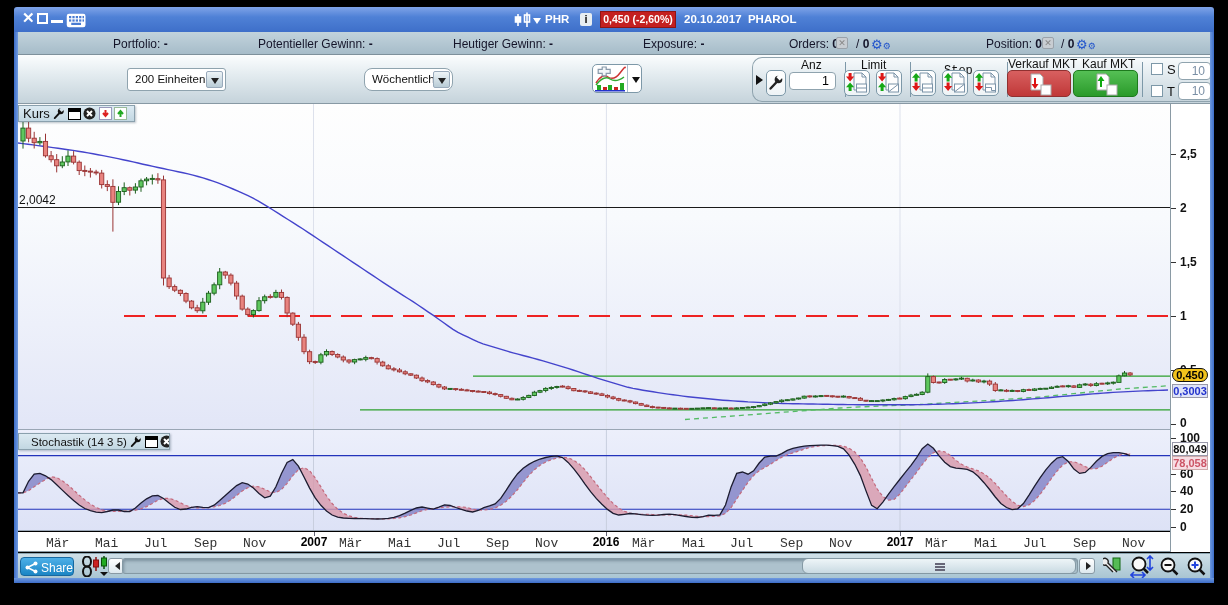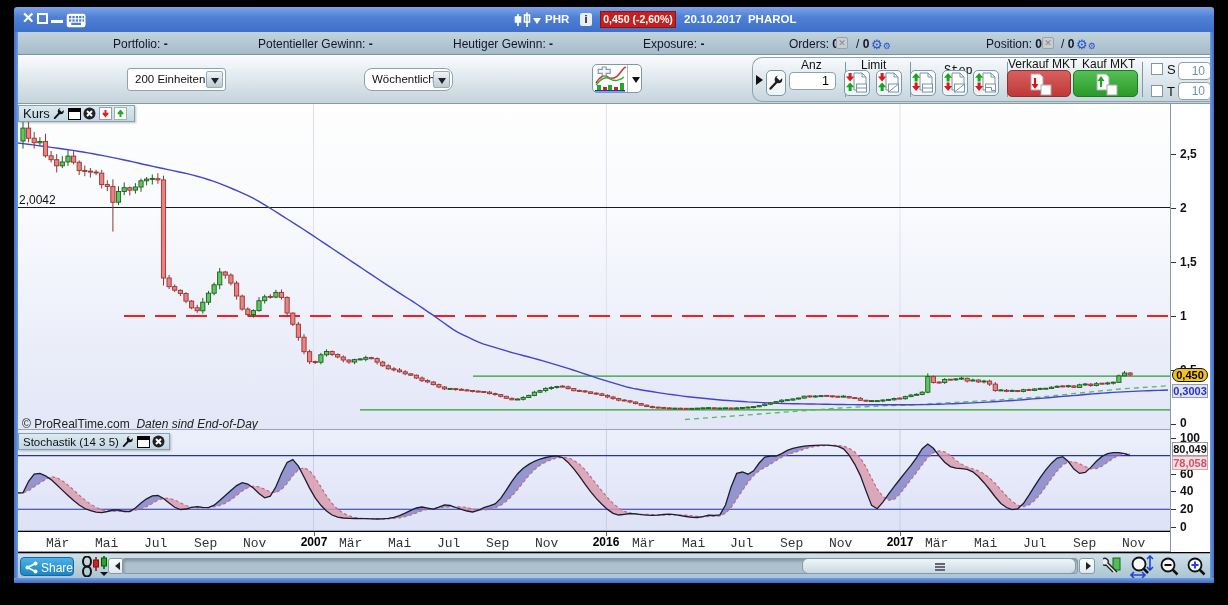--- a/index.html
+++ b/index.html
@@ -630,21 +630,20 @@
       </svg><svg class="hico" width="13" height="13" viewBox="0 0 13 13">
         <circle cx="6.5" cy="6.5" r="6" fill="#222"></circle>
         <path d="M4 4 L9 9 M9 4 L4 9" stroke="#fff" stroke-width="2"></path>
       </svg><svg class="hico" width="13" height="13" viewBox="0 0 13 13">
         <rect x="0.5" y="0.5" width="12" height="12" fill="#fff" stroke="#99b"></rect>
         <path d="M6.5 3 v5 M4 6 l2.5 3 2.5 -3" stroke="#dd2222" stroke-width="2" fill="none"></path>
       </svg><svg class="hico" width="13" height="13" viewBox="0 0 13 13">
         <rect x="0.5" y="0.5" width="12" height="12" fill="#fff" stroke="#9b9"></rect>
         <path d="M6.5 10 v-5 M4 7 l2.5 -3 2.5 3" stroke="#22aa22" stroke-width="2" fill="none"></path>
       </svg></div>
-  <div id="copyr">© ProRealTime.com <i>&nbsp;Daten sind End-of-Day</i></div>
 
   <svg id="stochbg" width="1152" height="102" viewBox="18 430 1152 102">
     <defs>
       <linearGradient id="sbg" x1="0" y1="0" x2="0" y2="1">
         <stop offset="0" stop-color="#eceffb"></stop>
           <stop offset="1" stop-color="#dde2f6"></stop>
       </linearGradient>
     </defs>
     <rect x="18" y="430" width="1152" height="101" fill="url(#sbg)"></rect>
     <line x1="313.5" y1="430" x2="313.5" y2="531" stroke="#c8cede" stroke-width="1"></line>
@@ -680,21 +679,21 @@
 <path d="M675.3,514.8 L680.5,515.6 L686.2,516.5 L691.8,517.3 L697.4,517.5 L702.7,516.7 L697.4,516.3 L691.8,515.7 L686.2,515.1 L680.5,514.8 Z" fill="#d898aa" fill-opacity="0.8"></path>
 <path d="M829.7,445.4 L832.3,445.6 L837.9,446.3 L843.5,448.8 L849.1,455.1 L854.8,464.3 L860.4,475.6 L866.0,490.9 L871.6,505.4 L877.2,508.7 L882.9,502.1 L885.5,498.3 L882.9,496.5 L877.2,489.0 L871.6,478.3 L866.0,467.0 L860.4,458.0 L854.8,452.0 L849.1,448.2 L843.5,446.2 L837.9,445.5 L832.3,445.3 Z" fill="#d898aa" fill-opacity="0.8"></path>
 <path d="M936.1,451.9 L939.1,455.9 L944.7,462.3 L950.3,466.6 L955.9,468.2 L961.5,468.6 L967.2,469.4 L972.8,471.8 L978.4,476.5 L984.0,482.7 L989.6,489.5 L995.3,497.0 L1000.9,503.4 L1006.5,507.5 L1012.1,509.6 L1017.7,508.8 L1020.8,506.0 L1017.7,505.3 L1012.1,501.4 L1006.5,496.0 L1000.9,489.8 L995.3,483.5 L989.6,478.0 L984.0,473.8 L978.4,470.9 L972.8,468.9 L967.2,467.0 L961.5,464.3 L955.9,460.3 L950.3,455.4 L944.7,451.8 L939.1,450.9 Z" fill="#d898aa" fill-opacity="0.8"></path>
 <path d="M1068.6,461.9 L1073.9,469.1 L1079.6,473.4 L1085.2,472.4 L1089.7,468.4 L1085.2,466.6 L1079.6,463.8 L1073.9,461.7 Z" fill="#d898aa" fill-opacity="0.8"></path>
 <path d="M1124.7,453.8 L1130.1,455.6 L1130.1,453.6 Z" fill="#d898aa" fill-opacity="0.8"></path>
     <polyline points="18.0,492.9 23.0,492.9 28.6,490.6 34.2,486.8 39.9,482.9 45.5,479.5 51.1,476.8 56.7,477.5 62.3,480.7 68.0,485.1 73.6,490.1 79.2,495.2 84.8,499.9 90.4,504.0 96.1,507.4 101.7,509.8 107.3,511.1 112.9,511.4 118.5,511.3 124.2,511.2 129.8,510.9 135.4,510.2 141.0,508.8 146.6,506.6 152.3,503.4 157.9,500.2 163.5,498.3 169.1,498.3 174.7,500.0 180.4,502.8 186.0,505.5 191.6,507.3 197.2,507.9 202.8,508.0 208.5,507.6 214.1,506.8 219.7,505.5 225.3,503.3 230.9,499.9 236.6,495.5 242.2,491.0 247.8,487.7 253.4,486.2 259.0,486.8 264.7,489.2 270.3,491.9 275.9,492.5 281.5,489.6 287.1,483.3 292.8,475.7 298.4,469.7 304.0,467.7 309.6,470.7 315.2,477.8 320.9,486.9 326.5,495.9 332.1,503.5 337.7,509.3 343.3,513.3 349.0,515.9 354.6,517.4 360.2,518.1 365.8,518.5 371.4,518.6 377.1,518.7 382.7,518.8 388.3,518.8 393.9,518.5 399.5,517.8 405.2,516.7 410.8,515.0 416.4,512.9 422.0,510.8 427.6,509.3 433.3,508.5 438.9,507.8 444.5,507.2 450.1,506.9 455.7,506.8 461.4,506.8 467.0,507.6 472.6,509.1 478.2,510.0 483.8,510.1 489.5,509.4 495.1,508.0 500.7,505.2 506.3,501.2 511.9,496.0 517.6,489.5 523.2,482.4 528.8,475.6 534.4,469.8 540.0,465.3 545.7,462.1 551.3,459.7 556.9,458.0 562.5,457.3 568.1,457.9 573.8,460.2 579.4,464.2 585.0,469.8 590.6,476.7 596.2,483.9 601.9,491.0 607.5,497.6 613.1,503.4 618.7,508.1 624.3,511.3 630.0,513.1 635.6,514.0 641.2,514.3 646.8,514.3 652.4,514.5 658.1,514.8 663.7,514.9 669.3,514.8 674.9,514.8 680.5,514.8 686.2,515.1 691.8,515.7 697.4,516.3 703.0,516.7 708.6,516.6 714.3,516.4 719.9,515.9 725.5,513.4 731.1,507.5 736.7,499.1 742.4,490.4 748.0,482.3 753.6,475.5 759.2,470.7 764.8,467.4 770.5,464.3 776.1,460.6 781.7,457.2 787.3,454.7 792.9,452.9 798.6,451.1 804.2,449.1 809.8,447.5 815.4,446.5 821.0,445.8 826.7,445.5 832.3,445.3 837.9,445.5 843.5,446.2 849.1,448.2 854.8,452.0 860.4,458.0 866.0,467.0 871.6,478.3 877.2,489.0 882.9,496.5 888.5,500.2 894.1,499.4 899.7,494.2 905.3,486.9 911.0,479.6 916.6,472.3 922.2,464.7 927.8,457.6 933.4,452.8 939.1,450.9 944.7,451.8 950.3,455.4 955.9,460.3 961.5,464.3 967.2,467.0 972.8,468.9 978.4,470.9 984.0,473.8 989.6,478.0 995.3,483.5 1000.9,489.8 1006.5,496.0 1012.1,501.4 1017.7,505.3 1023.4,506.6 1029.0,504.9 1034.6,500.6 1040.2,494.2 1045.8,486.5 1051.5,478.4 1057.1,471.0 1062.7,465.1 1068.3,461.9 1073.9,461.7 1079.6,463.8 1085.2,466.6 1090.8,468.8 1096.4,468.7 1102.0,466.2 1107.7,462.2 1113.3,458.3 1118.9,455.3 1124.5,453.8 1130.1,453.6" fill="none" stroke="#c46a7d" stroke-width="1.2" stroke-dasharray="3,2.5"></polyline>
     <polyline points="18.0,492.9 23.0,492.9 28.6,481.3 34.2,474.1 39.9,473.3 45.5,475.8 51.1,479.6 56.7,484.7 62.3,490.1 68.0,495.5 73.6,500.6 79.2,505.0 84.8,508.5 90.4,510.6 96.1,512.2 101.7,512.7 107.3,511.5 112.9,510.0 118.5,510.0 124.2,511.5 129.8,511.5 135.4,508.0 141.0,503.1 146.6,498.8 152.3,495.8 157.9,495.5 163.5,498.5 169.1,503.1 174.7,507.3 180.4,509.5 186.0,509.0 191.6,507.4 197.2,506.6 202.8,507.3 208.5,507.7 214.1,505.2 219.7,500.6 225.3,495.6 230.9,490.6 236.6,485.6 242.2,482.7 247.8,484.0 253.4,488.1 259.0,493.5 264.7,497.8 270.3,496.2 275.9,486.8 281.5,473.4 287.1,462.5 292.8,459.6 298.4,466.1 304.0,477.0 309.6,488.1 315.2,497.9 320.9,505.3 326.5,511.0 332.1,515.0 337.7,517.2 343.3,518.0 349.0,518.4 354.6,518.5 360.2,518.6 365.8,518.7 371.4,518.9 377.1,519.0 382.7,518.9 388.3,518.3 393.9,517.3 399.5,515.7 405.2,513.2 410.8,510.3 416.4,508.0 422.0,507.0 427.6,508.1 433.3,509.1 438.9,507.1 444.5,504.8 450.1,505.5 455.7,507.5 461.4,509.3 467.0,511.0 472.6,512.0 478.2,510.5 483.8,507.6 489.5,505.9 495.1,503.9 500.7,498.4 506.3,490.2 511.9,481.3 517.6,473.7 523.2,468.3 528.8,464.4 534.4,461.3 540.0,459.0 545.7,457.5 551.3,456.4 556.9,455.8 562.5,457.6 568.1,462.4 573.8,468.8 579.4,476.2 585.0,484.2 590.6,491.7 596.2,498.4 601.9,504.3 607.5,509.4 613.1,513.4 618.7,515.0 624.3,514.3 630.0,513.5 635.6,513.8 641.2,514.6 646.8,515.1 652.4,515.3 658.1,515.1 663.7,514.5 669.3,514.2 674.9,514.7 680.5,515.6 686.2,516.5 691.8,517.3 697.4,517.5 703.0,516.7 708.6,515.1 714.3,515.4 719.9,514.9 725.5,505.0 731.1,486.9 736.7,473.4 742.4,472.0 748.0,474.2 753.6,470.8 759.2,463.0 764.8,457.1 770.5,456.1 776.1,456.1 781.7,453.6 787.3,450.4 792.9,448.4 798.6,447.1 804.2,446.1 809.8,445.6 815.4,445.3 821.0,445.1 826.7,445.2 832.3,445.6 837.9,446.3 843.5,448.8 849.1,455.1 854.8,464.3 860.4,475.6 866.0,490.9 871.6,505.4 877.2,508.7 882.9,502.1 888.5,494.1 894.1,486.7 899.7,479.5 905.3,472.4 911.0,465.3 916.6,457.6 922.2,448.7 927.8,444.0 933.4,448.3 939.1,455.9 944.7,462.3 950.3,466.6 955.9,468.2 961.5,468.6 967.2,469.4 972.8,471.8 978.4,476.5 984.0,482.7 989.6,489.5 995.3,497.0 1000.9,503.4 1006.5,507.5 1012.1,509.6 1017.7,508.8 1023.4,503.6 1029.0,495.1 1034.6,486.1 1040.2,477.6 1045.8,469.9 1051.5,463.2 1057.1,458.0 1062.7,456.7 1068.3,461.5 1073.9,469.1 1079.6,473.4 1085.2,472.4 1090.8,467.4 1096.4,461.2 1102.0,456.4 1107.7,453.7 1113.3,452.6 1118.9,452.6 1124.5,453.7 1130.1,455.6" fill="none" stroke="#1c1c30" stroke-width="1.3"></polyline>
     <line x1="18" y1="530.5" x2="1170" y2="530.5" stroke="#9aa6b5" stroke-width="1"></line>
   </svg>
   <div class="hdr" style="left:4px;top:426px;width:152px;height:17px;font-size:11.5px;line-height:16px;">
-    <span style="margin-left:4px;">Stochastik (14 3 5)</span><svg class="hico" width="13" height="13" viewBox="0 0 24 24">
+    <span style="margin-left:12px;">Stochastik (14 3 5)</span><svg class="hico" width="13" height="13" viewBox="0 0 24 24">
         <line x1="5" y1="20.5" x2="13" y2="12" stroke="#111" stroke-width="3.4" stroke-linecap="round"></line>
         <circle cx="16.2" cy="7.8" r="5.4" fill="#111"></circle>
         <rect x="14.7" y="0.8" width="6.5" height="7" fill="#d5e3ec" transform="rotate(45 18 4.5)"></rect>
       </svg><svg class="hico" width="13" height="12" viewBox="0 0 13 12">
         <rect x="0.5" y="0.5" width="12" height="11" fill="#fff" stroke="#000"></rect>
         <rect x="0.5" y="0.5" width="12" height="3.5" fill="#000"></rect>
       </svg><svg class="hico" width="13" height="13" viewBox="0 0 13 13">
         <circle cx="6.5" cy="6.5" r="6" fill="#222"></circle>
         <path d="M4 4 L9 9 M9 4 L4 9" stroke="#fff" stroke-width="2"></path>
       </svg>

